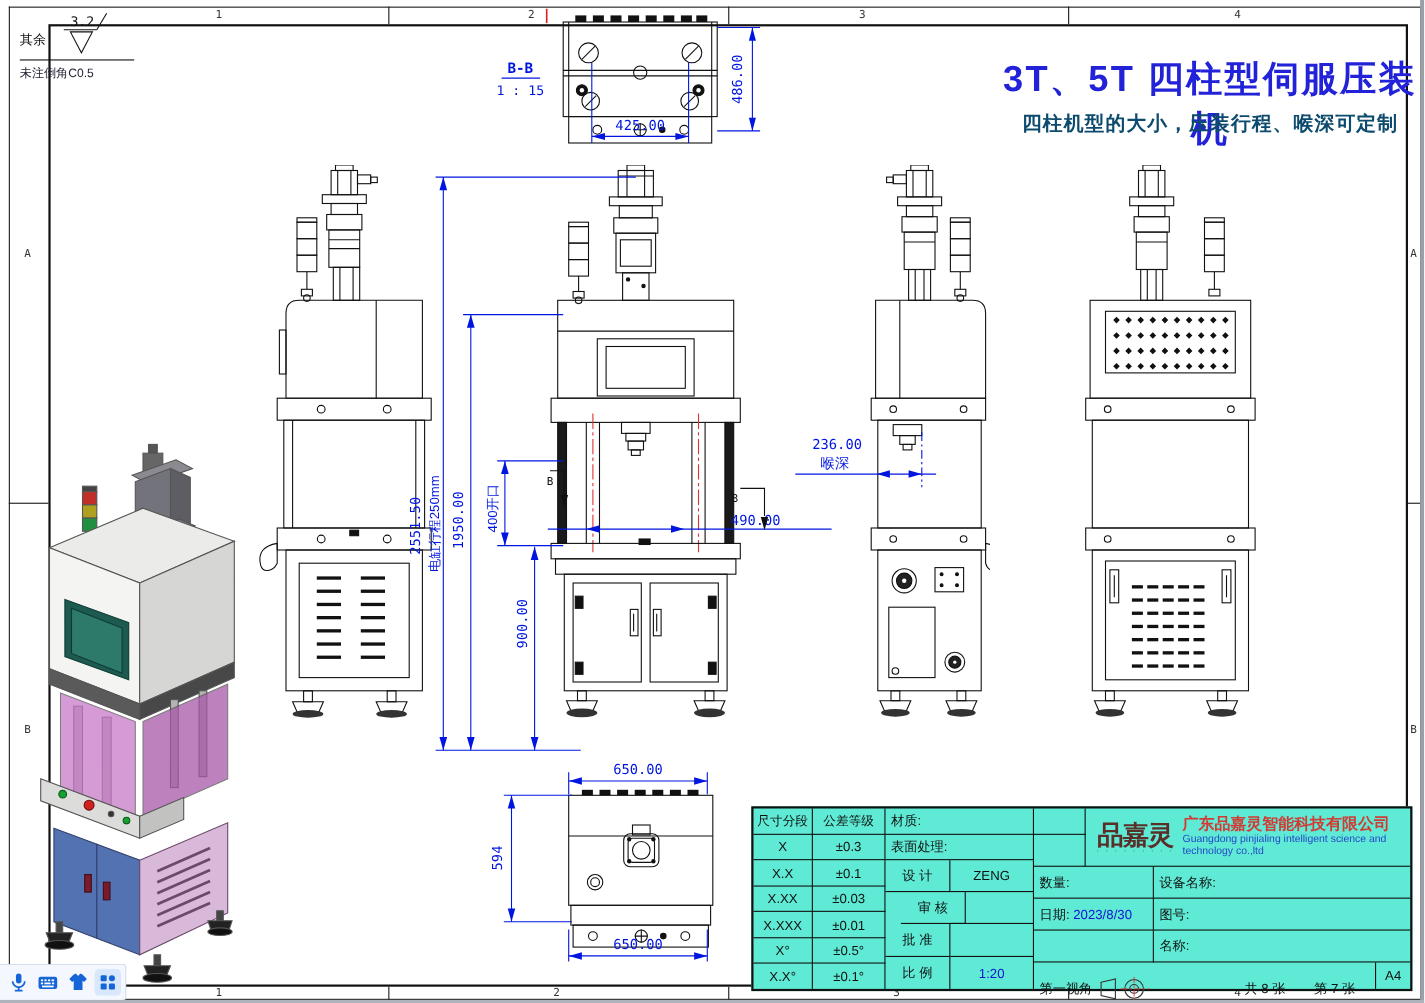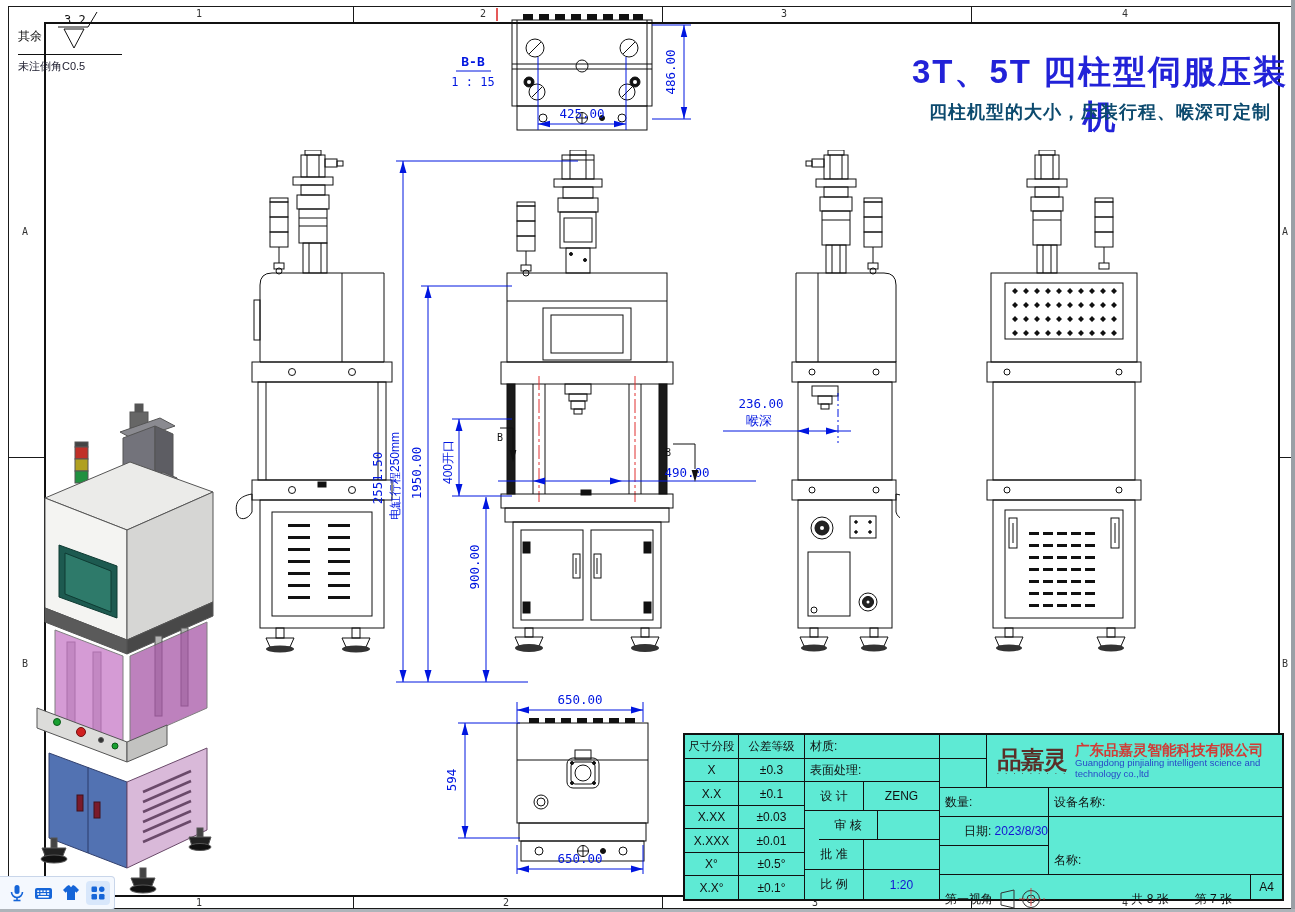--- a/index.html
+++ b/index.html
@@ -659,24 +659,25 @@
         <div class="logo-dots">· · · · · · · · ·</div>
       </div>
       <div style="flex:1;">
         <div class="cn-name">广东品嘉灵智能科技有限公司</div>
         <div class="en-name">Guangdong pinjialing intelligent science and</div>
         <div class="en-name">technology co.,ltd</div>
       </div>
     </div>
     <div class="cell br bb" style="left:255px;top:53px;width:109px;height:29px;">数量:</div>
     <div class="cell bb" style="left:364px;top:53px;width:233px;height:29px;">设备名称:</div>
-    <div class="cell br bb" style="left:255px;top:82px;width:109px;height:29px;justify-content:flex-end;">
+    <div class="cell br bb" style="left:255px;top:82px;width:109px;height:29px;">
       <span>日期:</span>&nbsp;
       <span class="blue">2023/8/30</span>
     </div>
+    <div class="cell bb" style="left:364px;top:82px;width:233px;height:29px;">图号:</div>
     <div class="cell br bb" style="left:255px;top:111px;width:109px;height:29px;"></div>
     <div class="cell bb" style="left:364px;top:111px;width:233px;height:29px;">名称:</div>
     <div class="cell" style="left:255px;top:152px;width:310px;height:24px;">
       <span>第一视角</span>
       <svg width="48" height="22" style="margin-left:6px;">
         <polygon points="2,5 15,2 15,20 2,17" fill="none" stroke="#333" stroke-width="1"></polygon>
         <circle cx="32" cy="11" r="8.5" fill="none" stroke="#333"></circle>
         <circle cx="32" cy="11" r="4" fill="none" stroke="#333"></circle>
         <line x1="20" y1="11" x2="46" y2="11" stroke="#d33" stroke-width="0.8" stroke-dasharray="6 2 2 2"></line>
         <line x1="32" y1="0" x2="32" y2="22" stroke="#d33" stroke-width="0.8" stroke-dasharray="6 2 2 2"></line>

